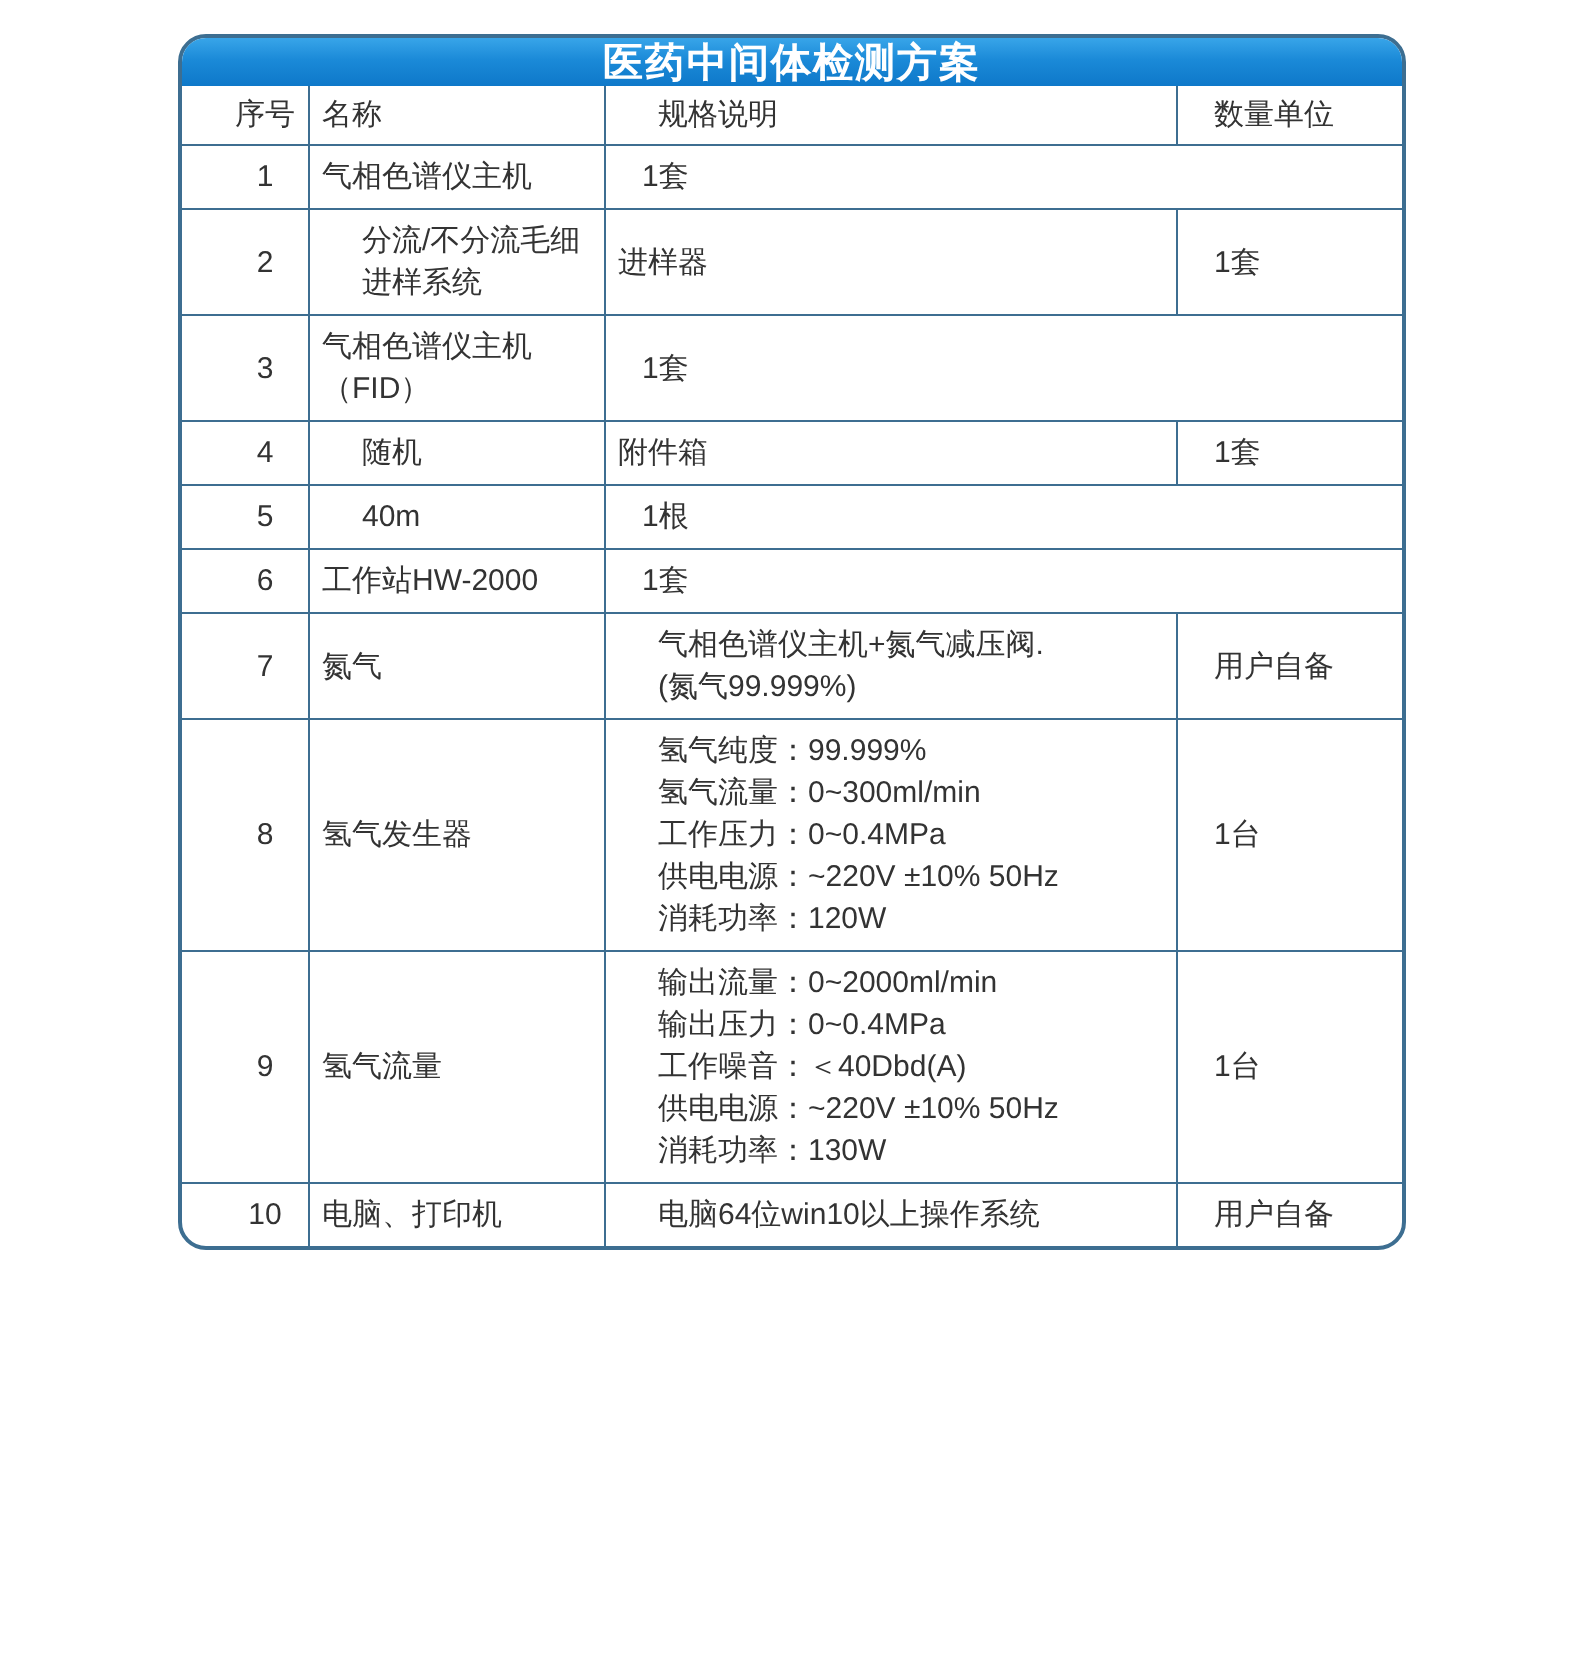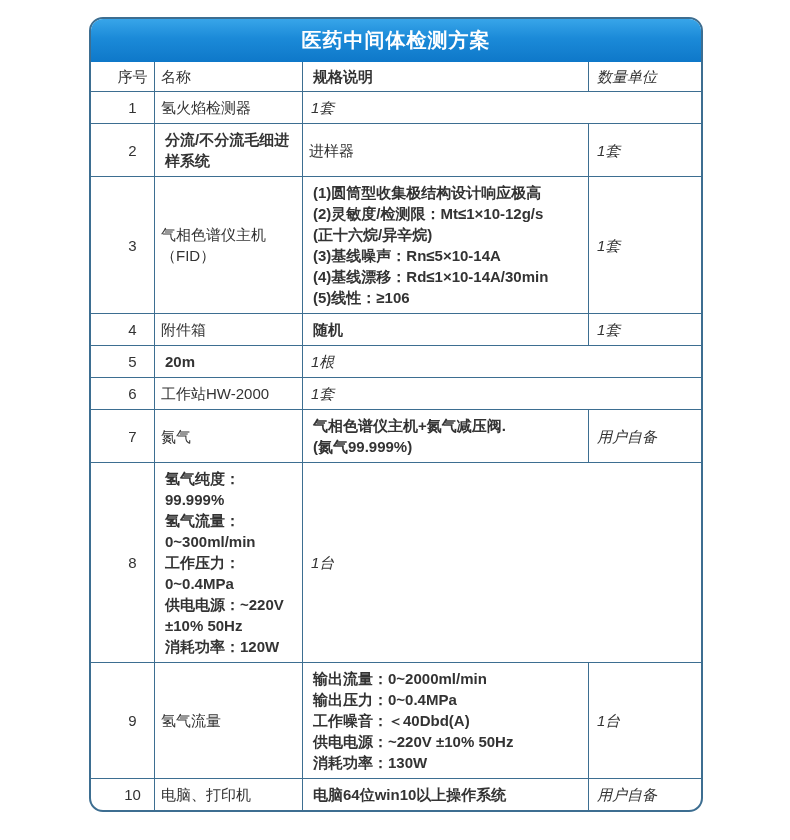--- a/index.html
+++ b/index.html
@@ -15,114 +15,109 @@
     color:var(--text);
   }
   .sheet{
     position:absolute;left:89px;top:17px;width:610px;
     border:2px solid var(--border);
     border-radius:14px;
     overflow:hidden;
     background:#ffffff;
   }
   .banner{
-    height:43px;
+    height:24px;
     background:linear-gradient(180deg,var(--banner-top) 0%, #1b8ad8 45%, var(--banner-bottom) 100%);
     display:flex;align-items:center;justify-content:center;
     color:#ffffff;font-size:20px;font-weight:bold;letter-spacing:1px;
   }
   .row{
     display:grid;
     grid-template-columns:63px 148px 286px 1fr;
     border-top:1px solid var(--border);
   }
   .banner + .row{border-top:none;}
   .cell{
     padding:5px 6px;
     font-size:15px;
     line-height:21px;
     display:flex;
     align-items:center;
   }
   .cell + .cell{border-left:1px solid var(--border);}
   .col-no{justify-content:center;text-align:center;margin-left:20px;}
   .col-name{}
-  .col-spec{padding-left:10px;white-space:pre-line;font-weight:bold;}
-  .col-qty{padding-left:8px;font-style:italic;}
+  .col-spec{padding-left:26px;white-space:pre-line;}
+  .col-qty{padding-left:18px;}
   .thead .cell{padding-top:4px;padding-bottom:4px;}
 </style>
 </head>
 <body>
 
 <div class="sheet">
   <div class="banner">
     <span>医药中间体检测方案</span>
   </div>
 
   <div class="row thead">
     <div class="cell col-no">序号</div>
     <div class="cell col-name">名称</div>
     <div class="cell col-spec">规格说明</div>
     <div class="cell col-qty">数量单位</div>
   </div>
 
   <div class="row">
     <div class="cell col-no">1</div>
-    <div class="cell col-name">氢火焰检测器</div>
+    <div class="cell col-name">气相色谱仪主机</div>
     <div class="cell col-qty">1套</div>
   </div>
 
   <div class="row">
     <div class="cell col-no">2</div>
     <div class="cell col-spec">分流/不分流毛细进样系统</div>
     <div class="cell col-name">进样器</div>
     <div class="cell col-qty">1套</div>
   </div>
 
   <div class="row">
     <div class="cell col-no">3</div>
     <div class="cell col-name">气相色谱仪主机（FID）</div>
-    <div class="cell col-spec">(1)圆筒型收集极结构设计响应极高
-(2)灵敏度/检测限：Mt≤1×10-12g/s
-(正十六烷/异辛烷)
-(3)基线噪声：Rn≤5×10-14A
-(4)基线漂移：Rd≤1×10-14A/30min
-(5)线性：≥106</div>
     <div class="cell col-qty">1套</div>
   </div>
 
   <div class="row">
     <div class="cell col-no">4</div>
+    <div class="cell col-spec">随机</div>
     <div class="cell col-name">附件箱</div>
-    <div class="cell col-spec">随机</div>
     <div class="cell col-qty">1套</div>
   </div>
 
   <div class="row">
     <div class="cell col-no">5</div>
-    <div class="cell col-spec">20m</div>
+    <div class="cell col-spec">40m</div>
     <div class="cell col-qty">1根</div>
   </div>
 
   <div class="row">
     <div class="cell col-no">6</div>
     <div class="cell col-name">工作站HW-2000</div>
     <div class="cell col-qty">1套</div>
   </div>
 
   <div class="row">
     <div class="cell col-no">7</div>
     <div class="cell col-name">氮气</div>
     <div class="cell col-spec">气相色谱仪主机+氮气减压阀.
 (氮气99.999%)</div>
     <div class="cell col-qty">用户自备</div>
   </div>
 
   <div class="row">
     <div class="cell col-no">8</div>
+    <div class="cell col-name">氢气发生器</div>
     <div class="cell col-spec">氢气纯度：99.999%
 氢气流量：0~300ml/min
 工作压力：0~0.4MPa
 供电电源：~220V ±10% 50Hz
 消耗功率：120W</div>
     <div class="cell col-qty">1台</div>
   </div>
 
   <div class="row">
     <div class="cell col-no">9</div>

